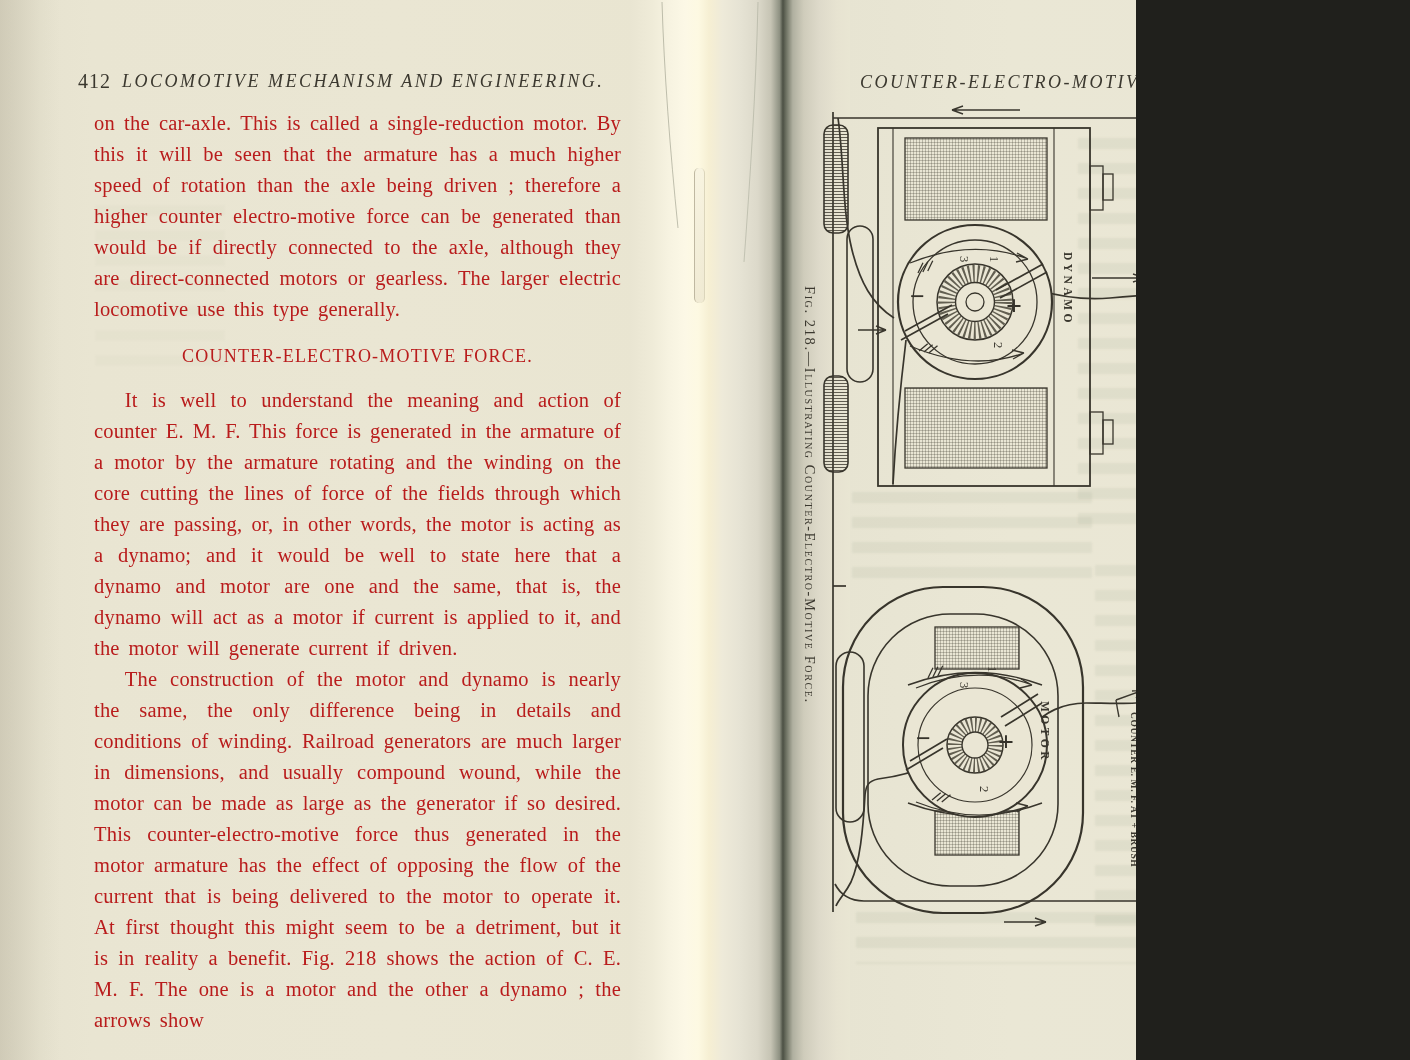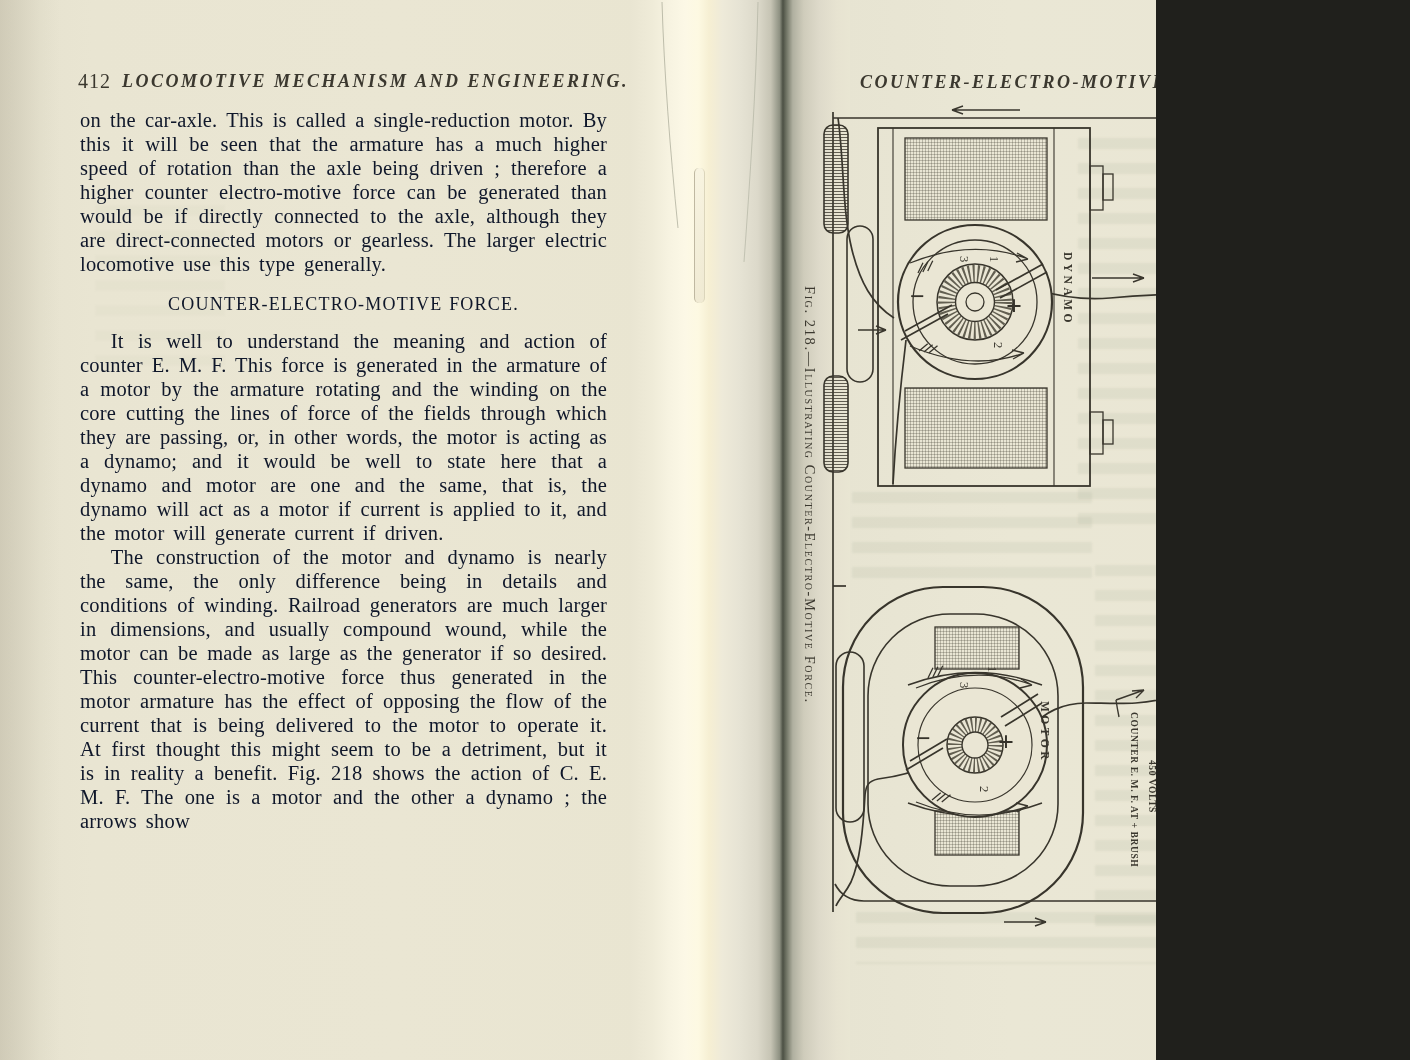--- a/index.html
+++ b/index.html
@@ -1,39 +1,39 @@
 <!DOCTYPE html>
 <html><head>
 <meta charset="utf-8">
 <style>
   html,body{margin:0;padding:0;background:#20201c;}
   #scan{position:relative;width:1136px;height:1060px;overflow:hidden;
-        background:#e9e5d2;font-family:"Liberation Serif",serif;color:#33302a;padding-left:20px;}
+        background:#e9e5d2;font-family:"Liberation Serif",serif;color:#33302a;}
   
   .page{position:absolute;top:0;height:1060px;}
   #left-page{left:0;width:660px;
     background:linear-gradient(90deg,#ded9c6 0%,#e7e3d0 6%,#e9e5d2 14%,#eae6d3 60%,#e9e5d1 100%);}
   #right-page{left:840px;width:570px;
     background:linear-gradient(90deg,#e7e4d2 0%,#eae7d5 30%,#eae6d4 80%,#e4e0cd 100%);}
   #gutter{position:absolute;top:0;left:630px;width:220px;height:1060px;
     background:linear-gradient(90deg,
       #e9e5d2 0%,#efebd8 10%,#f7f3e1 18%,#fcf8e6 25%,#fdf9e2 31%,#f6efd3 36%,
       #eeead9 42%,#e6e3d4 50%,#dcd9ca 58%,#c6c4b4 64%,#8e9182 68%,#4c5044 69.5%,
       #6e7263 71%,#b0b0a0 74%,#cfccbb 79%,#dedaca 86%,#e7e3d1 94%,#e9e6d3 100%);}
   #binding-thread{position:absolute;left:694px;top:168px;width:9px;height:135px;
     background:linear-gradient(180deg,#f8f4e1,#efe9d2);border-left:1px solid #b9b29a;
     border-right:1px solid #d8d2b8;border-radius:5px;opacity:.9;}
   .vign{position:absolute;pointer-events:none;}
   
   .head-num{position:absolute;font-size:20px;letter-spacing:1px;color:#3a372e;}
   .head-title{position:absolute;font-style:italic;font-size:18px;letter-spacing:2.5px;
-    color:#3b382f;text-align:right;white-space:nowrap;font-weight:bold;}
-  
-  #left-text{position:absolute;left:80px;top:108px;width:527px;font-size:20.5px;
-    line-height:24px;text-align:justify;word-spacing:3.5px;letter-spacing:.2px;color:#0f172a;}
+    color:#3b382f;text-align:right;white-space:nowrap;}
+  
+  #left-text{position:absolute;left:94px;top:108px;width:527px;font-size:20.5px;
+    line-height:31px;text-align:justify;word-spacing:3.5px;letter-spacing:.2px;color:#b91c1c;}
   #left-text p{margin:0;}
   #left-text p.ind{text-indent:1.5em;}
   #section-heading{margin:16px 0 13px 0 !important;text-align:center;font-size:18px;
     letter-spacing:1.2px;text-indent:0 !important;word-spacing:1px;}
   
   .ghost{position:absolute;filter:blur(1.3px);opacity:.55;
     background:repeating-linear-gradient(180deg,rgba(120,130,104,.17) 0 11px,rgba(120,130,104,0) 11px 25px);}
   
   #figure-svg{position:absolute;left:790px;top:100px;}
   .vlabel{position:absolute;transform:rotate(90deg);transform-origin:0 0;

